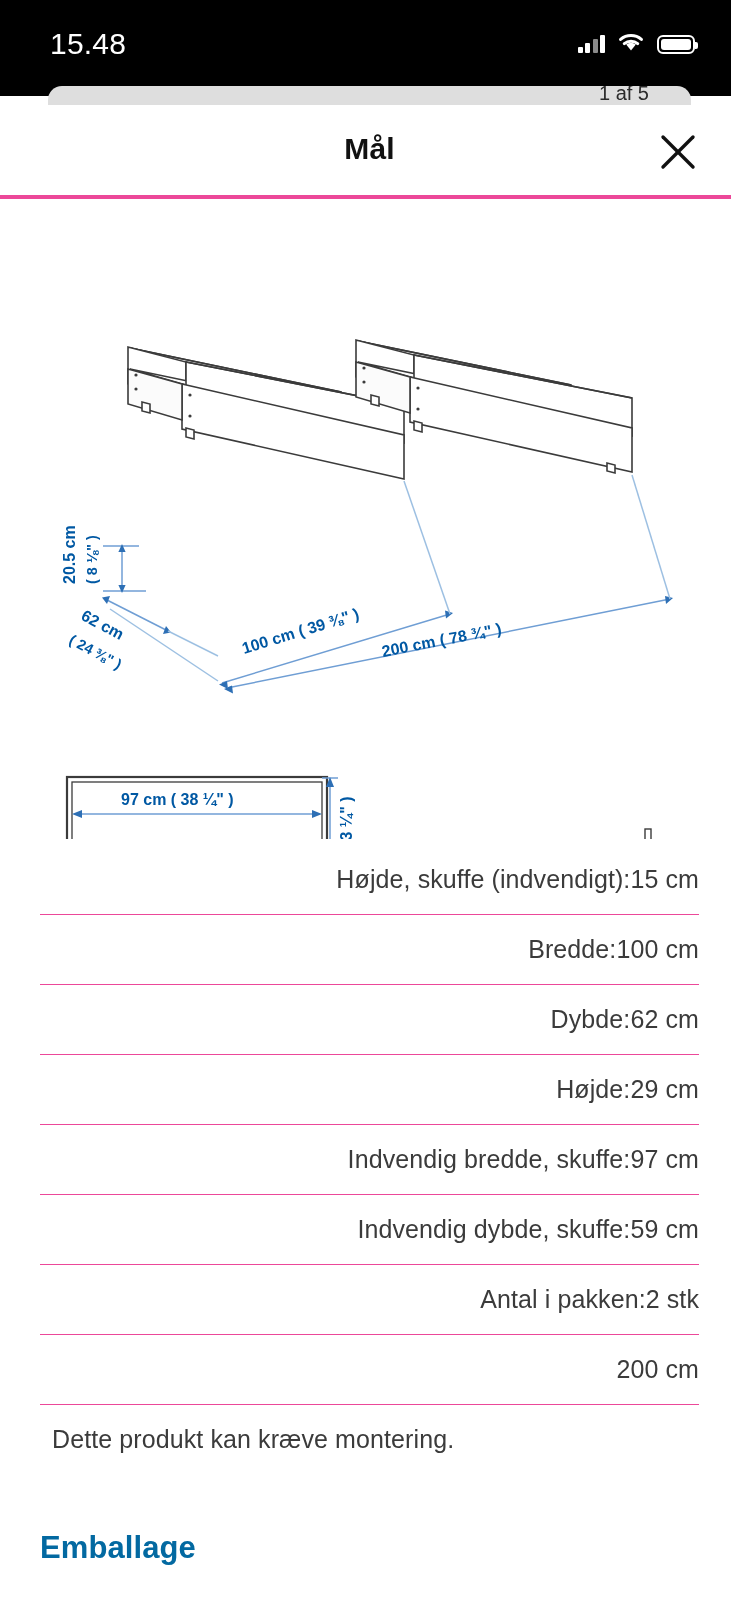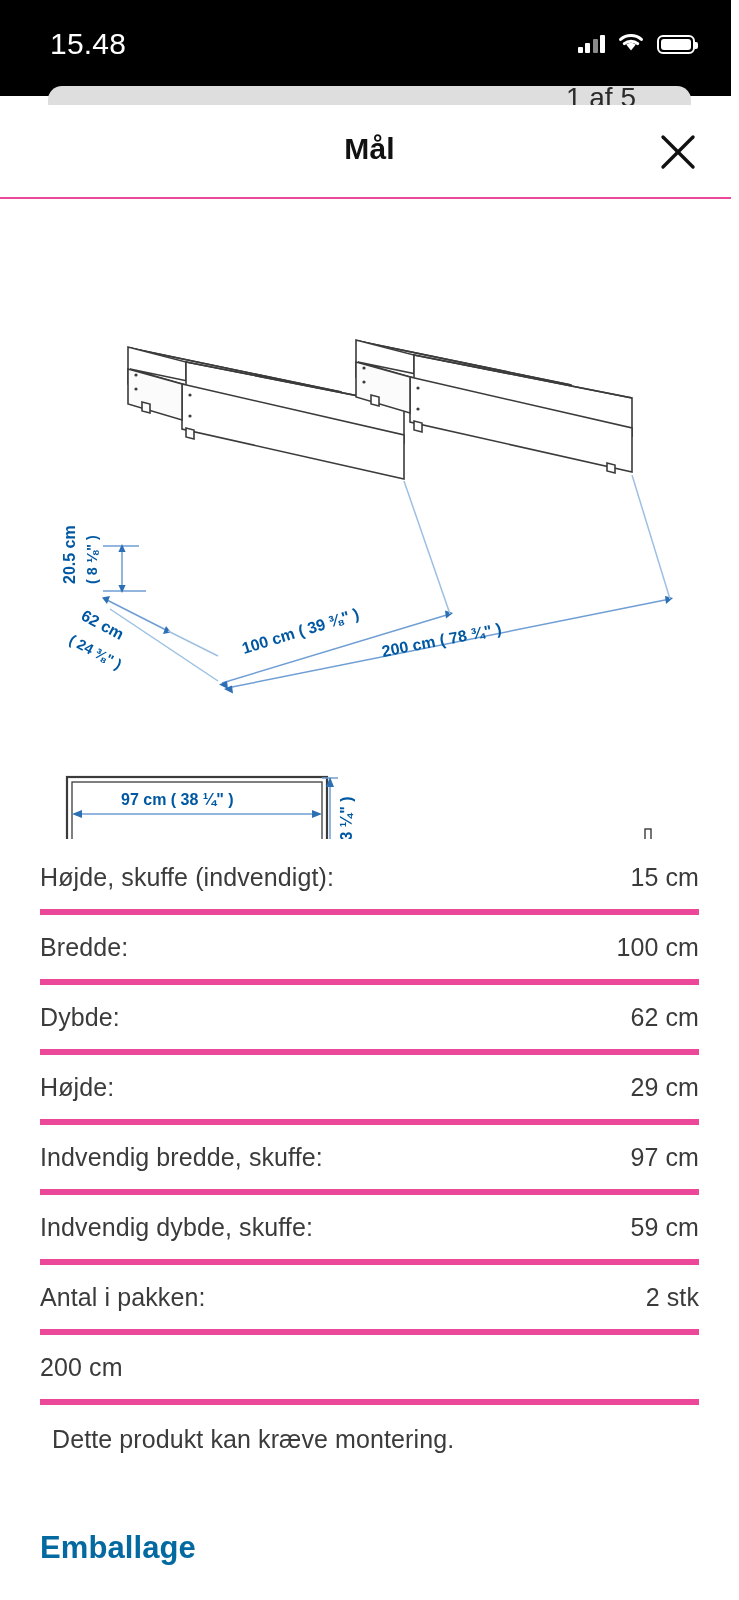--- a/index.html
+++ b/index.html
@@ -82,43 +82,43 @@
     left: 48px;
     width: 643px;
     height: 70px;
     background: #dedede;
     border-radius: 14px 14px 0 0;
     z-index: 6;
     overflow: hidden;
   }
   .card-back-label {
     position: absolute;
-    right: 55px;
+    right: 42px;
     top: -4px;
-    font-size: 28px;
+    font-size: 20px;
     color: #2b2b2b;
     font-weight: 500;
   }
 
   
   .sheet {
     position: absolute;
     top: 105px;
     left: 0;
     width: 739px;
     height: 1495px;
     background: #ffffff;
     border-radius: 16px 16px 0 0;
     z-index: 10;
     overflow: hidden;
   }
   .sheet-header {
     position: relative;
     height: 94px;
-    border-bottom: 2px solid #ec4899;
+    border-bottom: 4px solid #ec4899;
   }
   .sheet-title {
     position: absolute;
     left: 0; right: 0;
     top: 27px;
     text-align: center;
     font-size: 30px;
     font-weight: bold;
     color: #111111;
     letter-spacing: 0.2px;
@@ -143,24 +143,24 @@
   
   .spec-table {
     position: absolute;
     top: 740px;
     left: 40px;
     width: 659px;
   }
   .spec-row {
     position: relative;
     height: 70px;
-    border-bottom: 6px solid #ec4899;
+    border-bottom: 1px solid #ec4899;
     display: flex;
     align-items: center;
-    justify-content: space-between;
+    justify-content: flex-end;
   }
   .spec-label {
     font-size: 25px;
     color: #3b3b3b;
     font-weight: 400;
     letter-spacing: 0.1px;
   }
   .spec-value {
     font-size: 25px;
     color: #3b3b3b;

